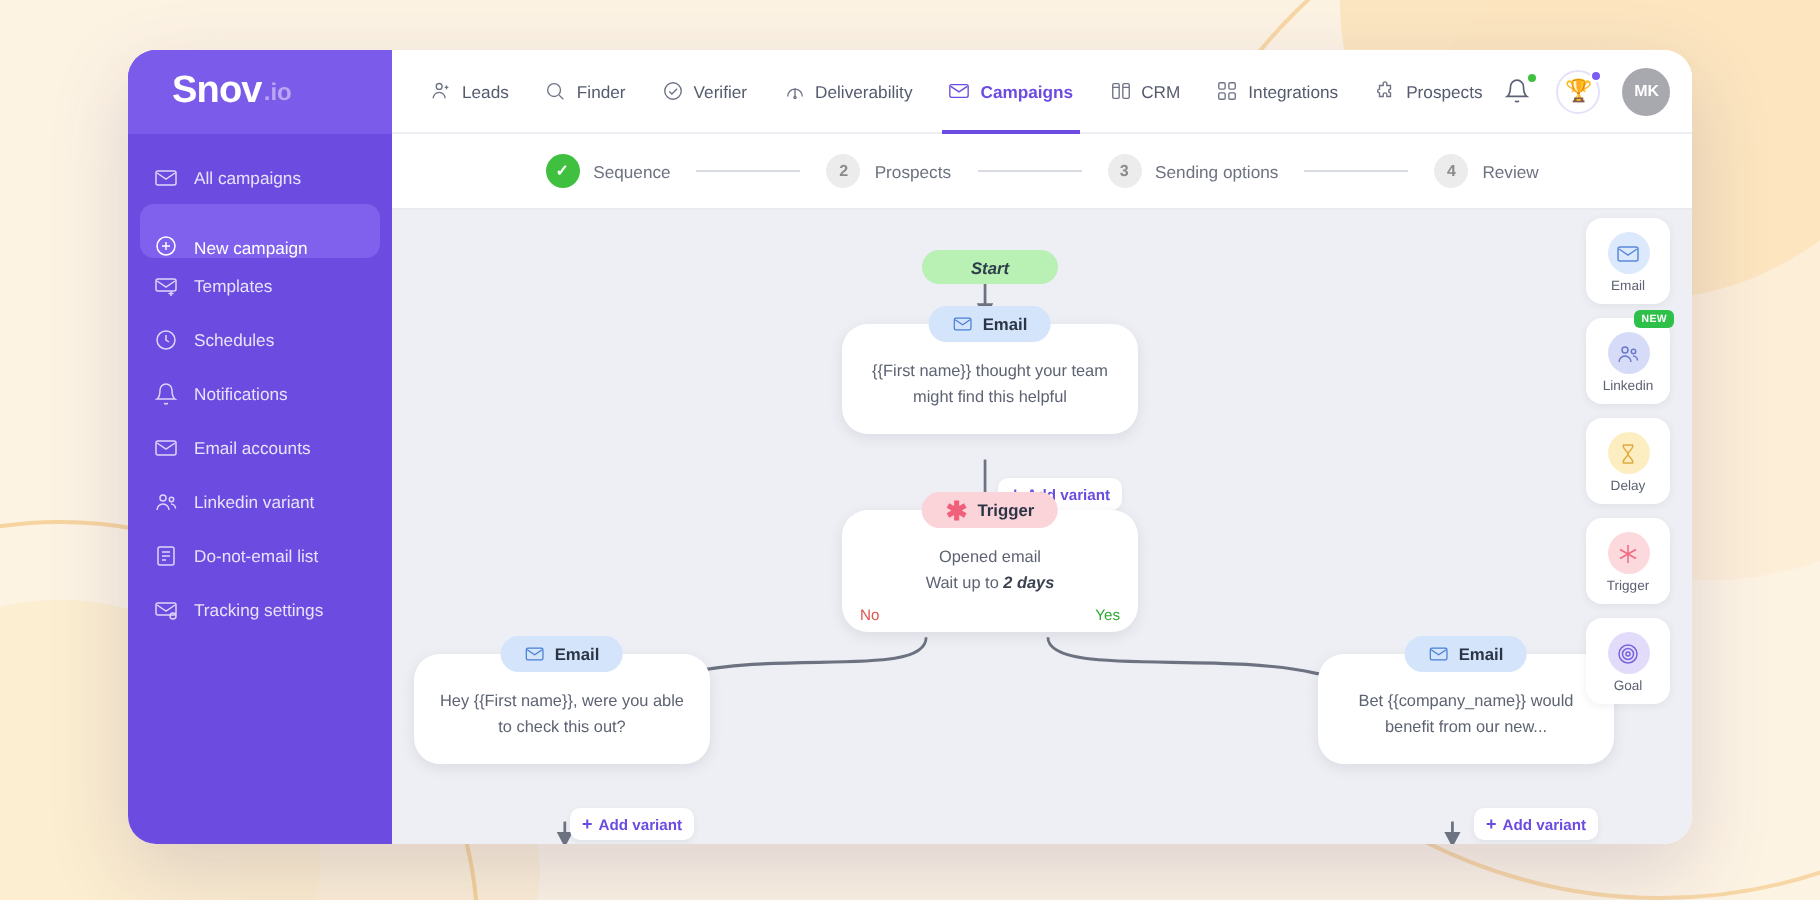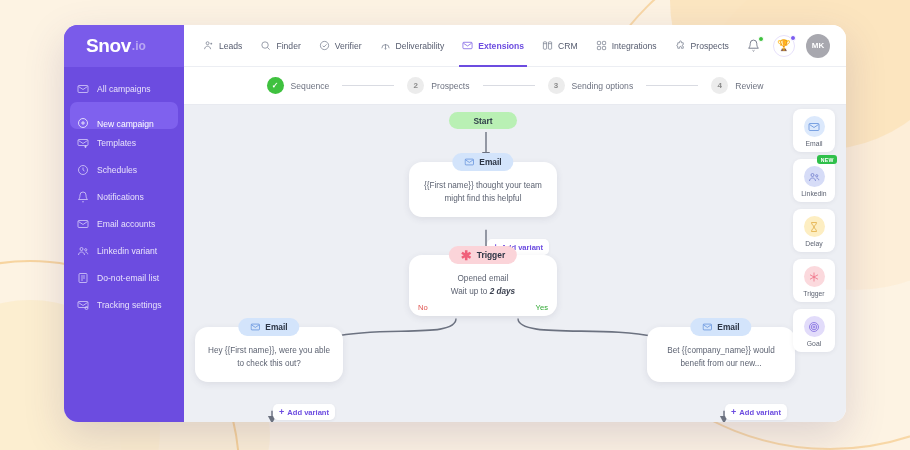--- a/index.html
+++ b/index.html
@@ -26,21 +26,21 @@
     width: 782px; height: 397px;
     background: #ffffff;
     border-radius: 14px;
     box-shadow: 0 14px 40px rgba(80,60,120,.18);
     overflow: hidden;
     display: flex;
   }
 
   
   .sidebar {
-    width: 120px; background: #6c4ce0; flex-shrink: 0;
+    width: 132px; background: #6c4ce0; flex-shrink: 0;
     display: flex; flex-direction: column;
   }
   .logo-wrap {
     height: 42px; display: flex; align-items: center; padding-left: 22px;
     background: #7a5bea;
   }
   .logo-main { color:#fff; font-size:19px; font-weight:bold; letter-spacing:-0.4px; }
   .logo-suffix { color:#b9a7f2; font-size:12px; font-weight:bold; margin-left:1px; }
   .nav { padding: 8px 6px 0 6px; }
   .nav-item {
@@ -306,21 +306,21 @@
               </span>
               <span>Deliverability</span>
             </div>
             <div class="tb-item active">
               <span style="display:flex">
                 <svg viewBox="0 0 24 24">
                   <rect x="2" y="5" width="20" height="14" rx="2"></rect>
                   <path d="M3 7l9 6 9-6"></path>
                 </svg>
               </span>
-              <span>Extensions</span>
+              <span>Campaigns</span>
             </div>
             <div class="tb-item">
               <span style="display:flex">
                 <svg viewBox="0 0 24 24">
                   <rect x="3" y="4" width="7" height="16" rx="1.5"></rect>
                   <rect x="14" y="4" width="7" height="16" rx="1.5"></rect>
                   <path d="M3 8h7M14 8h7"></path>
                 </svg>
               </span>
               <span>CRM</span>
@@ -397,21 +397,21 @@
           <path d="M302,111 L302,138" stroke="#6c7280" stroke-width="1.4" fill="none" marker-end="url(#arr)"></path>
 
           <path d="M272,190 C272,208 200,196 150,206 C110,214 88,198 88,214" stroke="#6c7280" stroke-width="1.4" fill="none" marker-end="url(#arr)"></path>
 
           <path d="M334,190 C334,208 420,196 470,206 C512,214 540,198 540,214" stroke="#6c7280" stroke-width="1.4" fill="none" marker-end="url(#arr)"></path>
 
           <path d="M88,272 L88,280" stroke="#6c7280" stroke-width="1.4" fill="none" marker-end="url(#arr)"></path>
           <path d="M540,272 L540,280" stroke="#6c7280" stroke-width="1.4" fill="none" marker-end="url(#arr)"></path>
         </svg>
 
-        <div class="node" style="left:265px; top:7px;">
+        <div class="node" style="left:265px; top:20px;font-style:italic;">
           <div class="pill-start">Start</div>
         </div>
 
         <div class="node" style="left:225px; top:57px;">
           <div class="card">
             <div class="chip email">
               <svg viewBox="0 0 24 24">
                   <rect x="2" y="5" width="20" height="14" rx="2"></rect>
                   <path d="M3 7l9 6 9-6"></path>
                 </svg>

